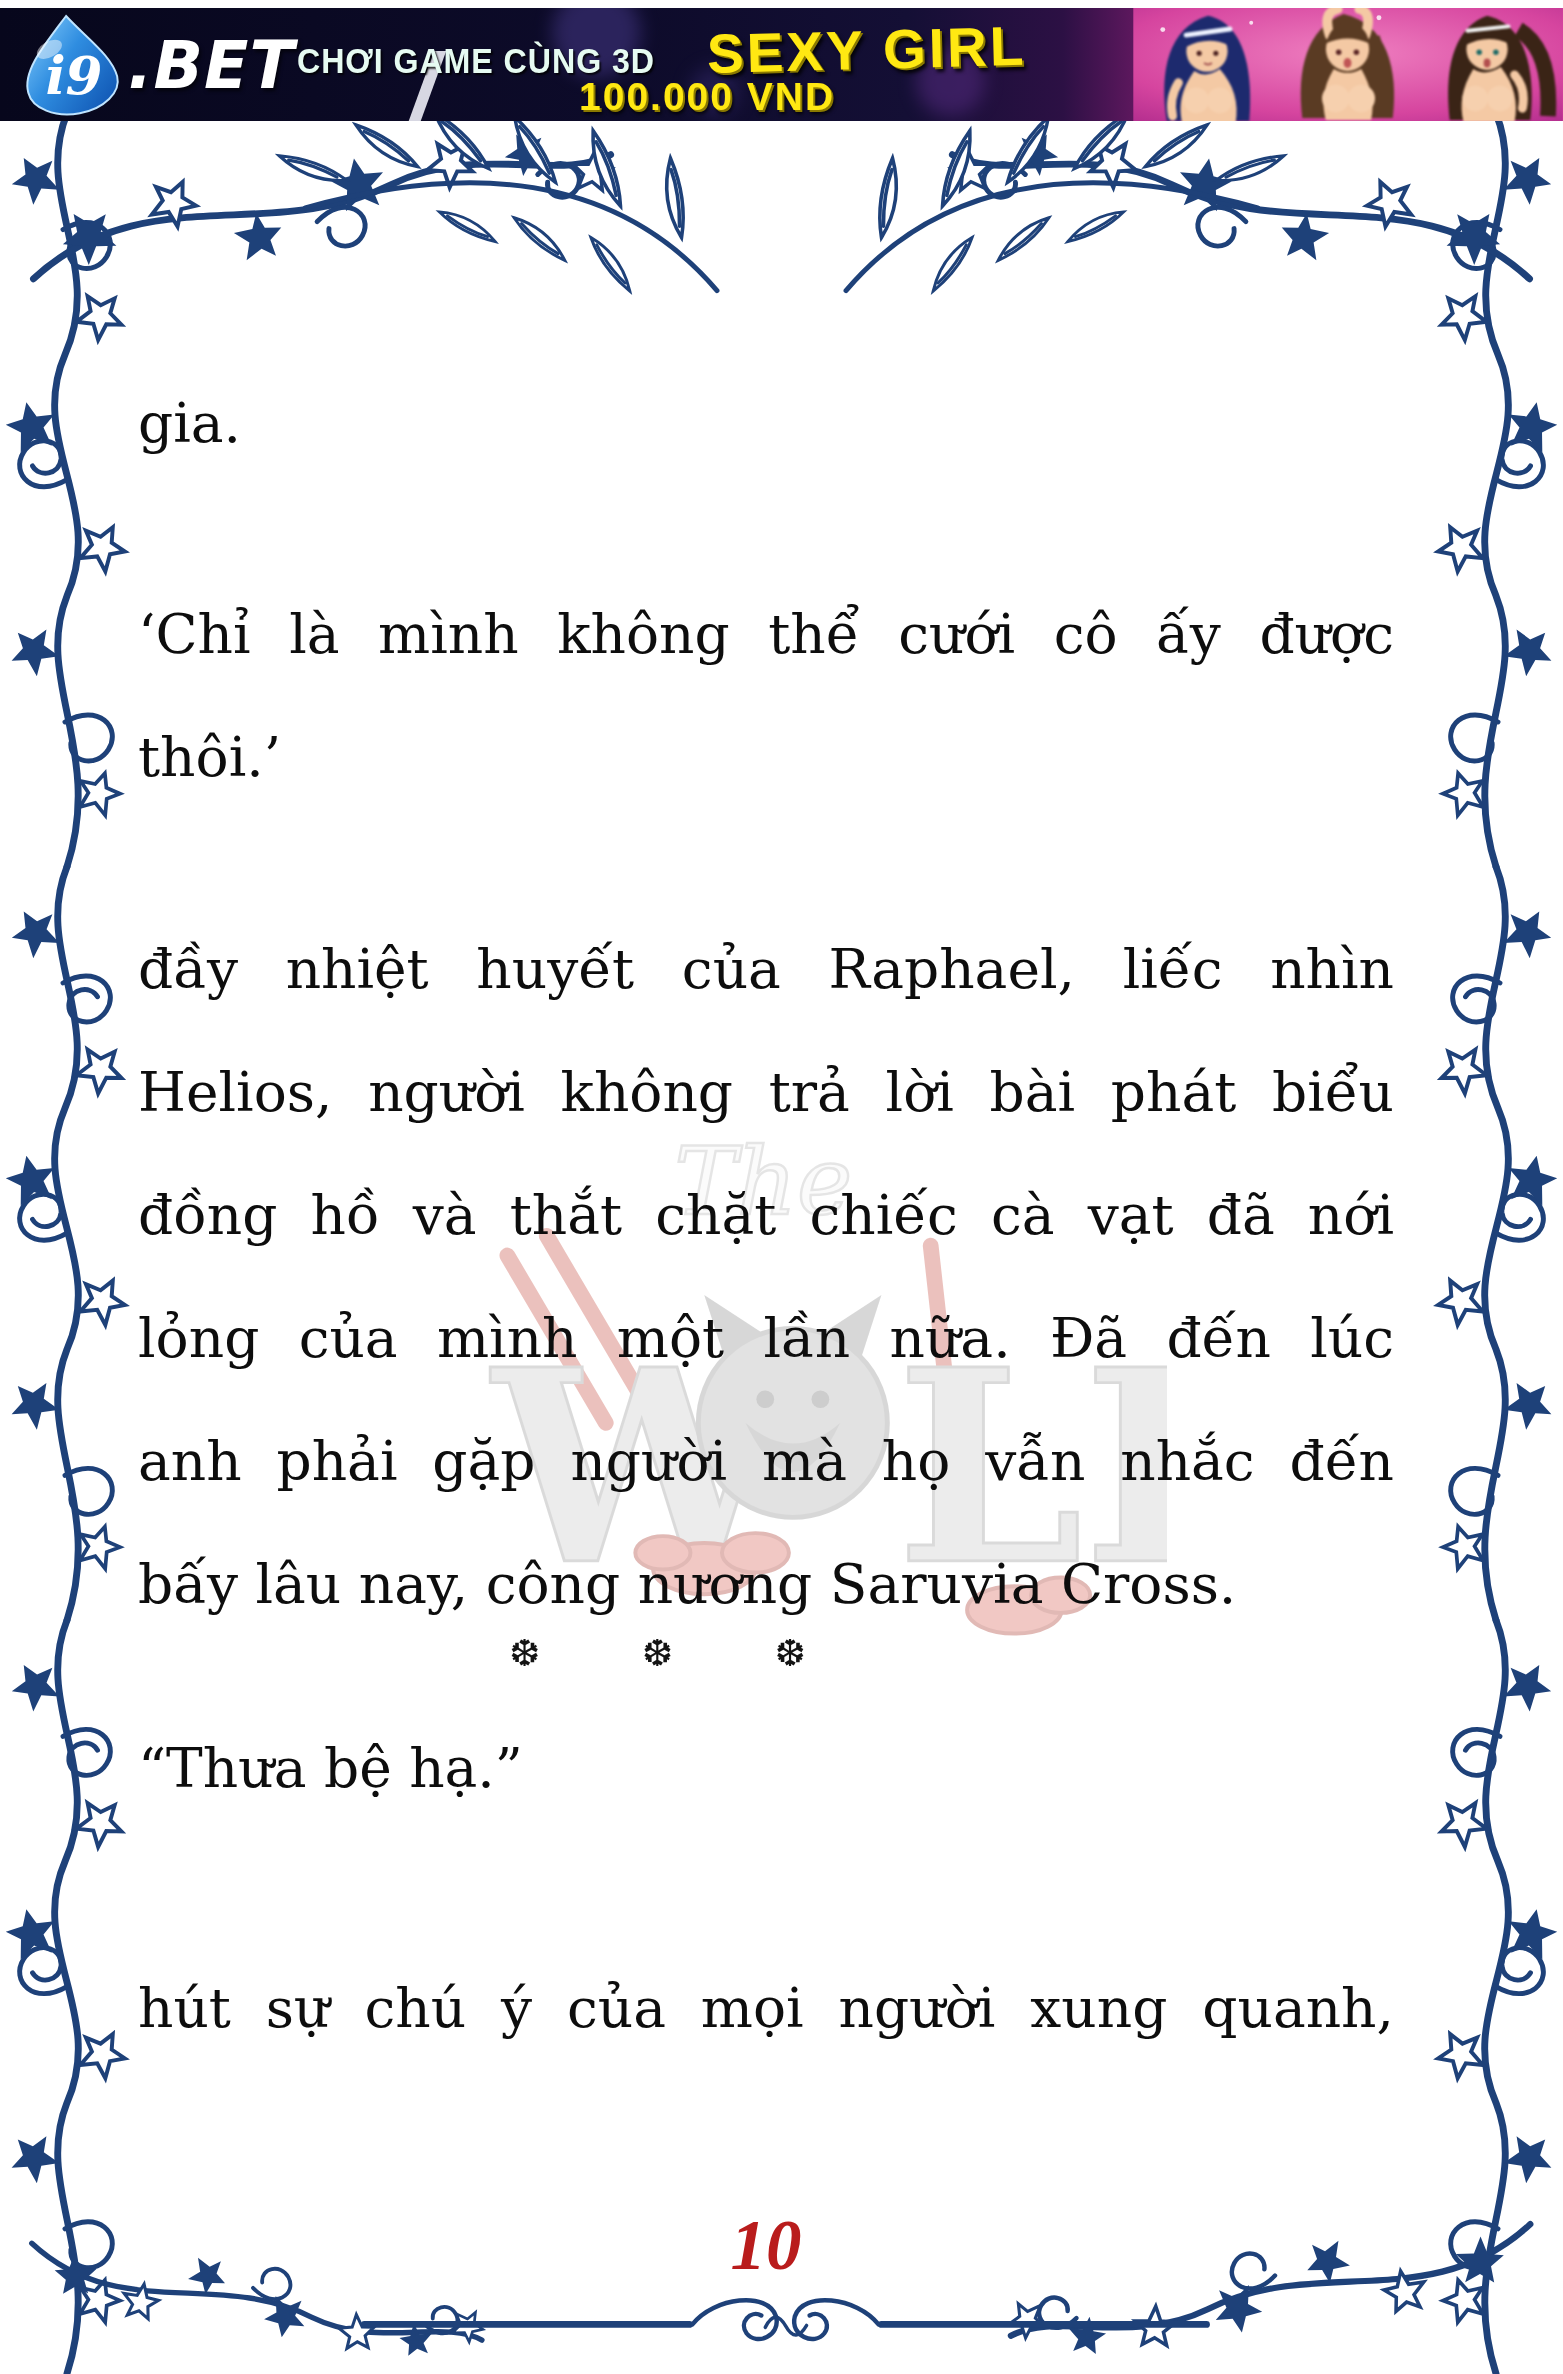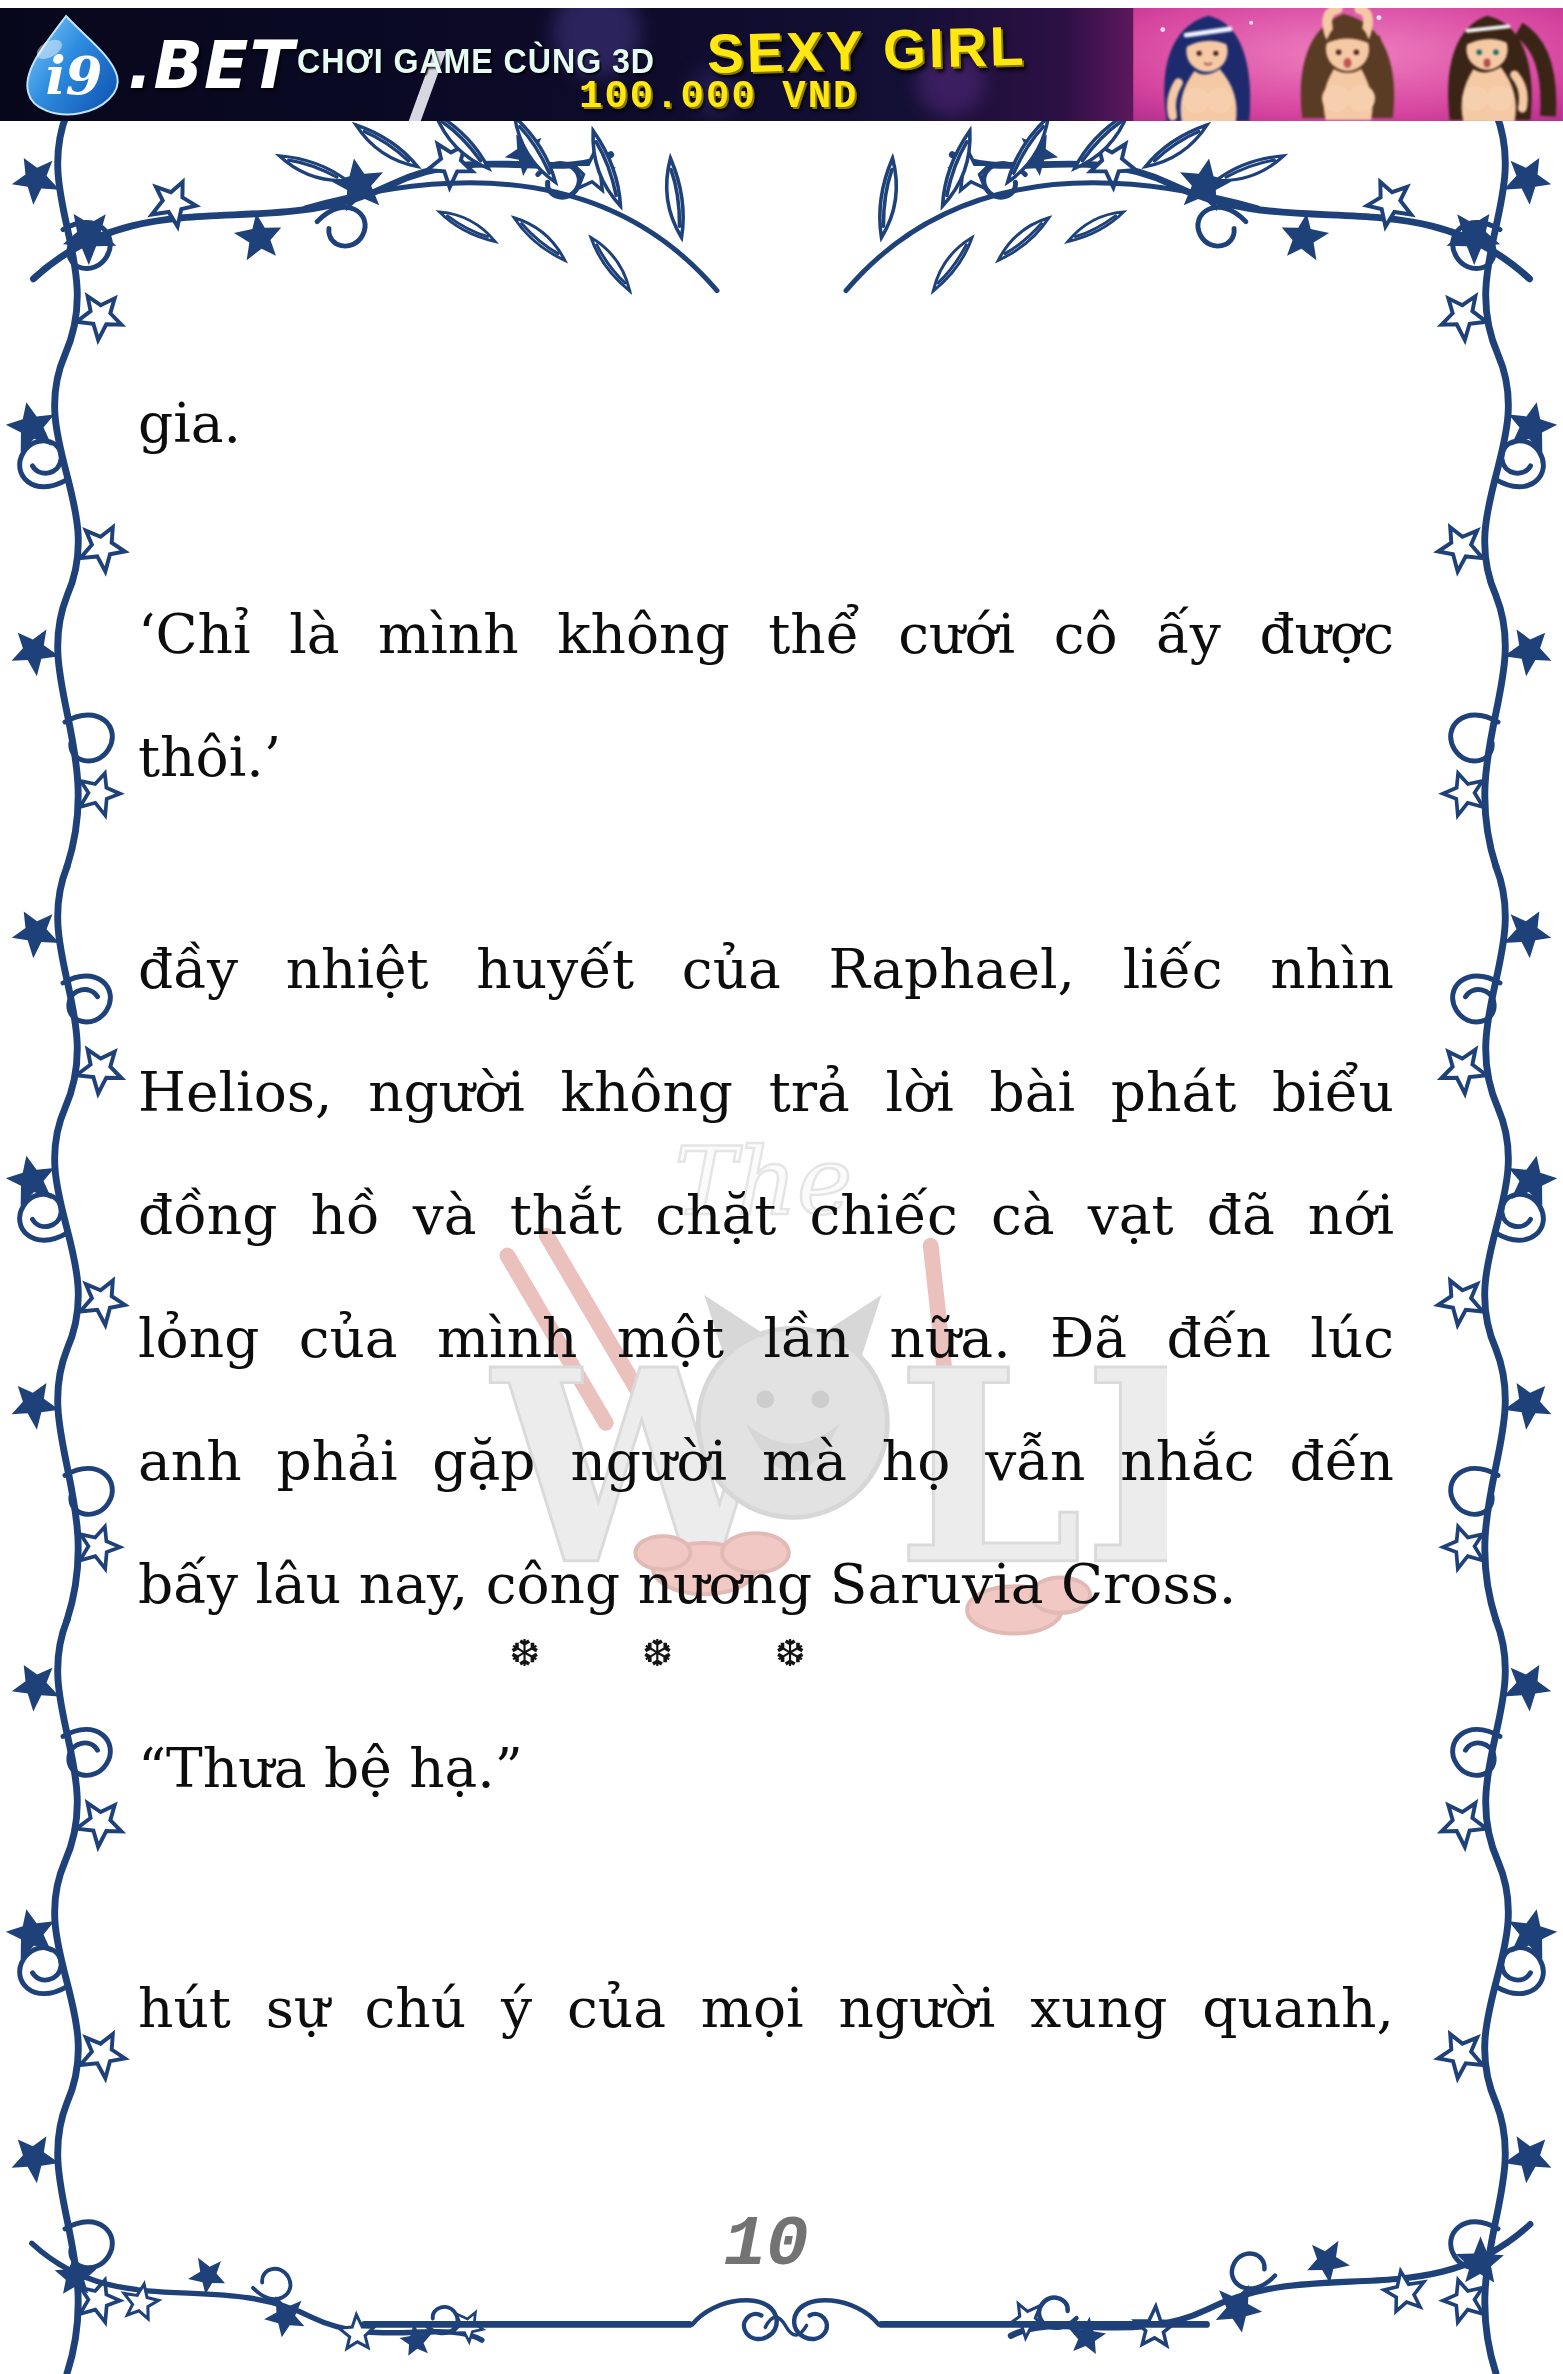--- a/index.html
+++ b/index.html
@@ -19,43 +19,43 @@
   .diag-stripe{position:absolute;left:418px;top:43px;width:11.8px;height:89px;background:#e9e9f2;
     transform:skewX(-20deg);opacity:.92;}
   .promo1{position:absolute;left:297px;top:32.5px;font-family:"Liberation Sans",sans-serif;
     font-weight:bold;font-size:35px;color:#e6fbf2;letter-spacing:1px;transform:scaleX(.92);transform-origin:left;
     text-shadow:2px 2px 2px rgba(0,0,0,.8);}
   .promo-sexy{position:absolute;left:707px;top:13.8px;font-family:"Liberation Sans",sans-serif;
     font-weight:bold;font-size:55px;color:#ffe812;letter-spacing:3px;transform:scaleX(1.0) rotate(-1.5deg);transform-origin:left;
     text-shadow:2px 2px 0 #8a7900,3.9px 4.9px 3.9px rgba(0,0,0,.85);}
   .promo2{position:absolute;left:317px;top:73px;font-family:"Liberation Sans",sans-serif;
     font-weight:bold;font-size:30.5px;color:#d9f6ea;letter-spacing:2px;text-shadow:2px 2px 2px rgba(0,0,0,.8);margin-top:48px;}
-  .promo-amt{position:absolute;left:579px;top:67px;font-family:Liberation Mono, monospace;
+  .promo-amt{position:absolute;left:579px;top:67px;font-family:Liberation Sans, sans-serif;
     font-weight:bold;font-size:39px;color:#ffe812;letter-spacing:2px;
     text-shadow:2px 2px 0 #8a7900,3px 3.9px 3.9px rgba(0,0,0,.85);}
   .girls{position:absolute;right:0;top:0;}
   
   .deco{position:absolute;left:0;top:113px;z-index:1;pointer-events:none;}
   .st{fill:none;stroke:#1e4179;stroke-width:7;stroke-linecap:round;}
   .st5{fill:none;stroke:#1e4179;stroke-width:5;stroke-linecap:round;}
   .st2{fill:none;stroke:#1e4179;stroke-width:2.5;stroke-linecap:round;}
   .lf{fill:#1e4179;stroke:none;}
   .lo{fill:#ffffff;stroke:#1e4179;stroke-width:2.5px;}
   
   .wm{position:absolute;left:399px;top:1098px;z-index:1;opacity:.34;pointer-events:none;}
   
   .para{position:absolute;left:138px;width:1256px;z-index:3;}
   .line{font-family:"DejaVu Serif",serif;font-size:55px;line-height:123px;height:123px;
         color:#0d0d0d;}
   .just{text-align:justify;text-align-last:justify;}
   .sep{position:absolute;left:138px;width:1084px;z-index:3;text-align:center;
        font-family:"DejaVu Sans",sans-serif;font-size:37px;color:#141414;letter-spacing:45px;height:79px;line-height:79px;}
   .pagenum{position:absolute;left:138px;top:2184px;width:1256px;z-index:3;text-align:center;
-       font-family:Liberation Mono, monospace;font-weight:bold;font-style:italic;font-size:71px;
-       color:#737373;height:123px;line-height:123px;}
+       font-family:Liberation Serif, serif;font-weight:bold;font-style:italic;font-size:71px;
+       color:#b91c1c;height:123px;line-height:123px;}
 </style>
 </head>
 <body>
 
 <div class="screen">
 
   <div class="banner">
     <div class="bokeh bk1"></div>
     <div class="bokeh bk2"></div>
     <div class="bokeh bk3"></div>

